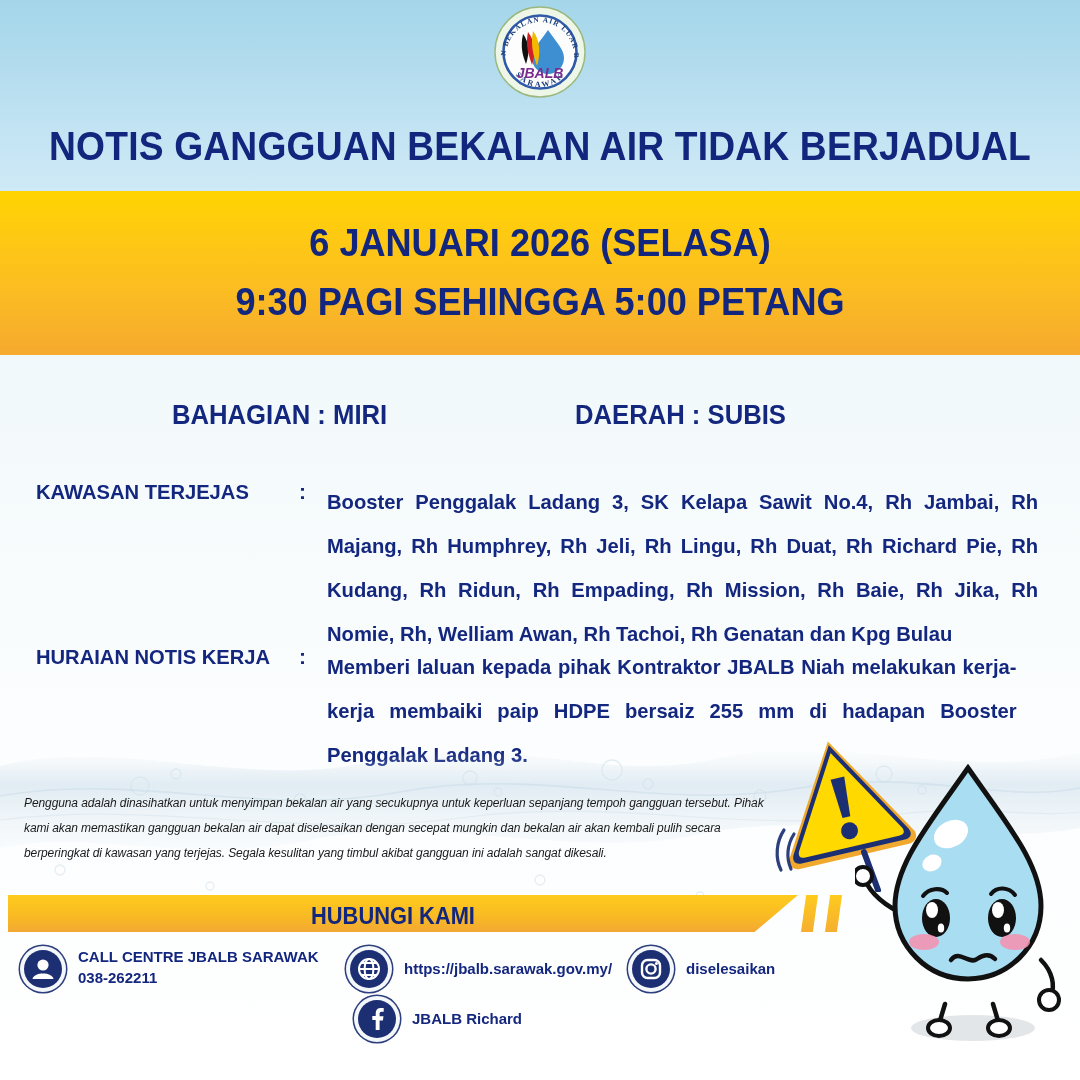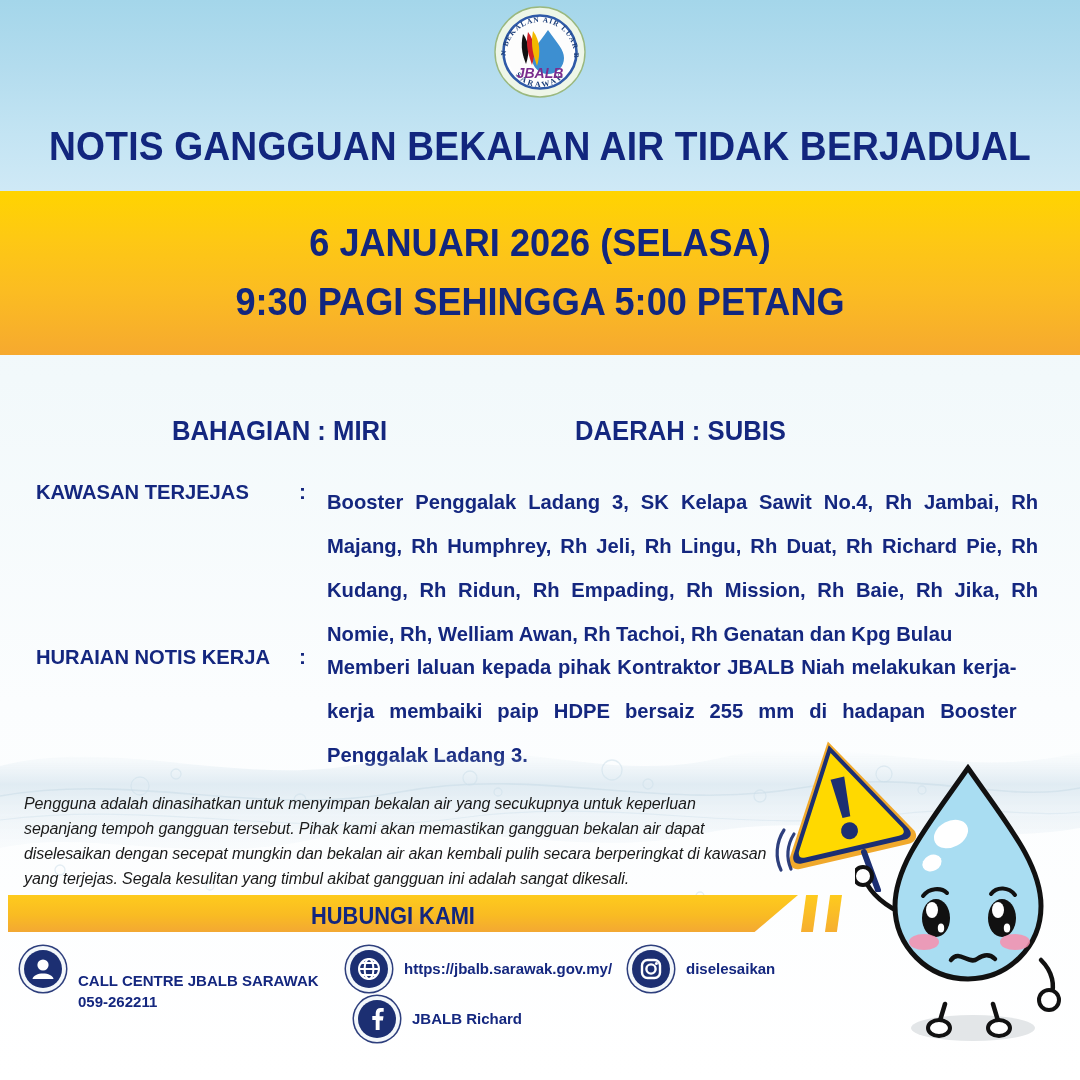--- a/index.html
+++ b/index.html
@@ -38,21 +38,21 @@
   .yb-line{
     position:absolute;left:0;width:1080px;text-align:center;
     color:#12267e;font-weight:bold;transform:scaleX(.95);transform-origin:center;
     white-space:nowrap;
   }
   .yb-line.l1{top:222px;font-size:38px;}
   .yb-line.l2{top:281px;font-size:38px;}
 
   
   .region-row{
-    position:absolute;left:0;top:416px;width:1080px;height:40px;
+    position:absolute;left:0;top:400px;width:1080px;height:40px;
   }
   .region{
     position:absolute;color:#14277f;font-size:27px;font-weight:bold;
     transform:scaleX(.95);transform-origin:left center;white-space:nowrap;
   }
   .region.bahagian{left:172px;top:0;}
   .region.daerah{left:575px;top:0;}
 
   
   .detail{position:absolute;left:0;width:1080px;}
@@ -76,21 +76,21 @@
 
   
   .water{
     position:absolute;left:0;top:700px;width:1080px;height:240px;
     opacity:.55;pointer-events:none;
   }
 
   
   .advisory{
     position:absolute;left:24px;top:791px;width:748px;
-    color:#1a1a1a;font-size:16px;font-style:italic;line-height:25px;
+    color:#1a1a1a;font-size:12px;font-style:italic;line-height:25px;
     letter-spacing:-.1px;
   }
 
   
   .hk-bar{
     position:absolute;left:8px;top:895px;width:790px;height:37px;
     background:linear-gradient(180deg,#fecb1d 0%, #f9bb23 55%, #f3a833 100%);
     -webkit-clip-path:polygon(0 0,100% 0,94.5% 100%,0 100%);
     clip-path:polygon(0 0,100% 0,94.5% 100%,0 100%);
   }
@@ -112,21 +112,21 @@
   .contact{position:absolute;}
   .c-icon{
     position:absolute;left:0;top:0;width:38px;height:38px;border-radius:50%;
     background:#1c2f72;box-shadow:0 0 0 4px #f4f8fb, 0 0 0 5.5px #2e3f7d;
   }
   .c-icon svg{position:absolute;left:0;top:0;}
   .c-text{
     position:absolute;left:54px;color:#14277f;font-size:15px;font-weight:bold;
     line-height:21px;white-space:nowrap;top:-1px;
   }
-  .c-text.two{top:-4px;margin-top:24px;}
+  .c-text.two{top:-4px;}
   #c-call{left:24px;top:950px;}
   #c-web{left:350px;top:950px;}
   #c-insta{left:632px;top:950px;}
   #c-fb{left:358px;top:1000px;}
   #c-web .c-text,#c-insta .c-text,#c-fb .c-text{top:8px;}
 
   
   .mascot{position:absolute;left:855px;top:728px;width:225px;height:352px;}
   .warning{position:absolute;left:768px;top:722px;width:150px;height:170px;}
 </style>
@@ -277,21 +277,21 @@
 
   <div class="contact" id="c-call">
     <span class="c-icon">
       <svg width="38" height="38" viewBox="0 0 38 38">
         <circle cx="19" cy="15" r="5.6" fill="#ffffff"></circle>
         <path d="M8.5 29 C 9.5 21.5, 28.5 21.5, 29.5 29 Z" fill="#ffffff"></path>
       </svg>
     </span>
     <span class="c-text two">
       <span>CALL CENTRE JBALB SARAWAK</span><br>
-      <span>059-262211</span>
+      <span>038-262211</span>
     </span>
   </div>
 
   <div class="contact" id="c-web">
     <span class="c-icon">
       <svg width="38" height="38" viewBox="0 0 38 38">
         <g fill="none" stroke="#ffffff" stroke-width="2">
           <circle cx="19" cy="19" r="10"></circle>
           <ellipse cx="19" cy="19" rx="4.4" ry="10"></ellipse>
           <line x1="9" y1="19" x2="29" y2="19"></line>

